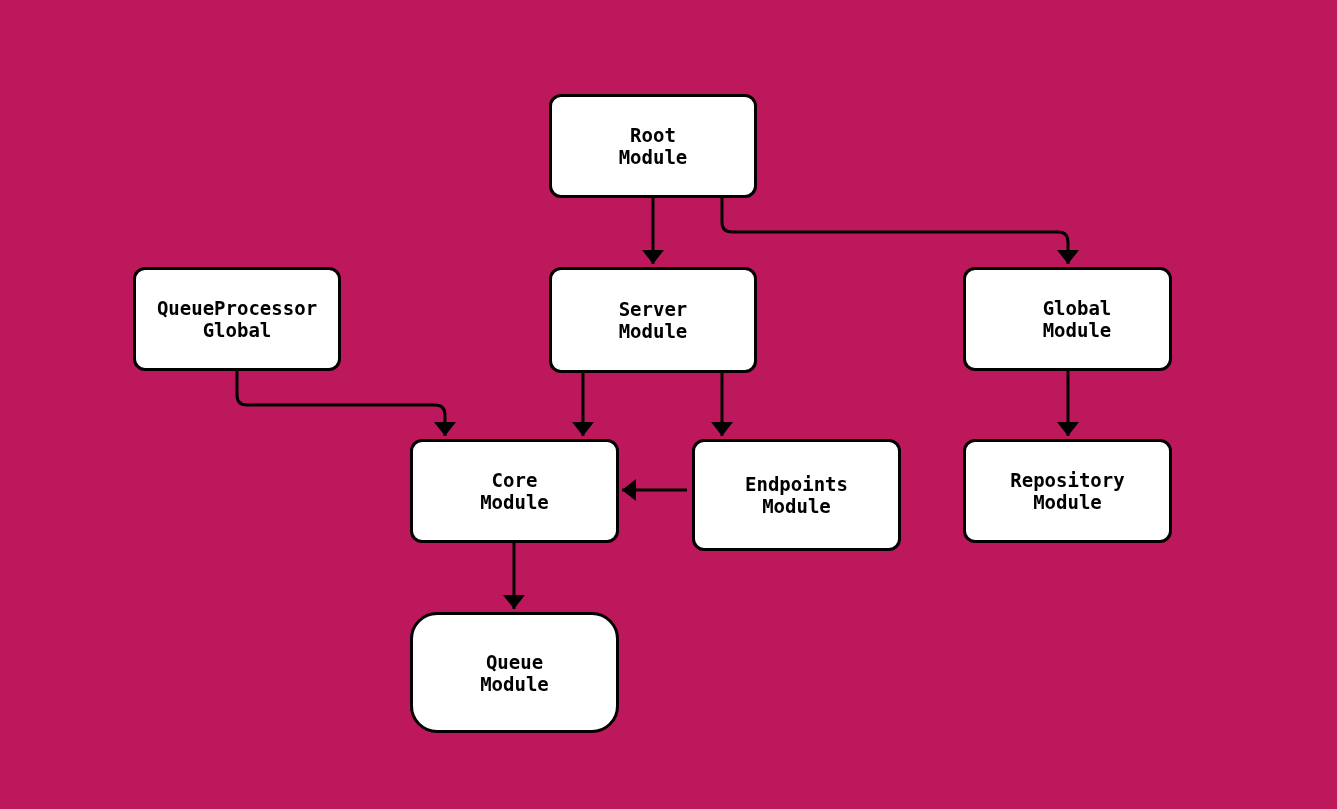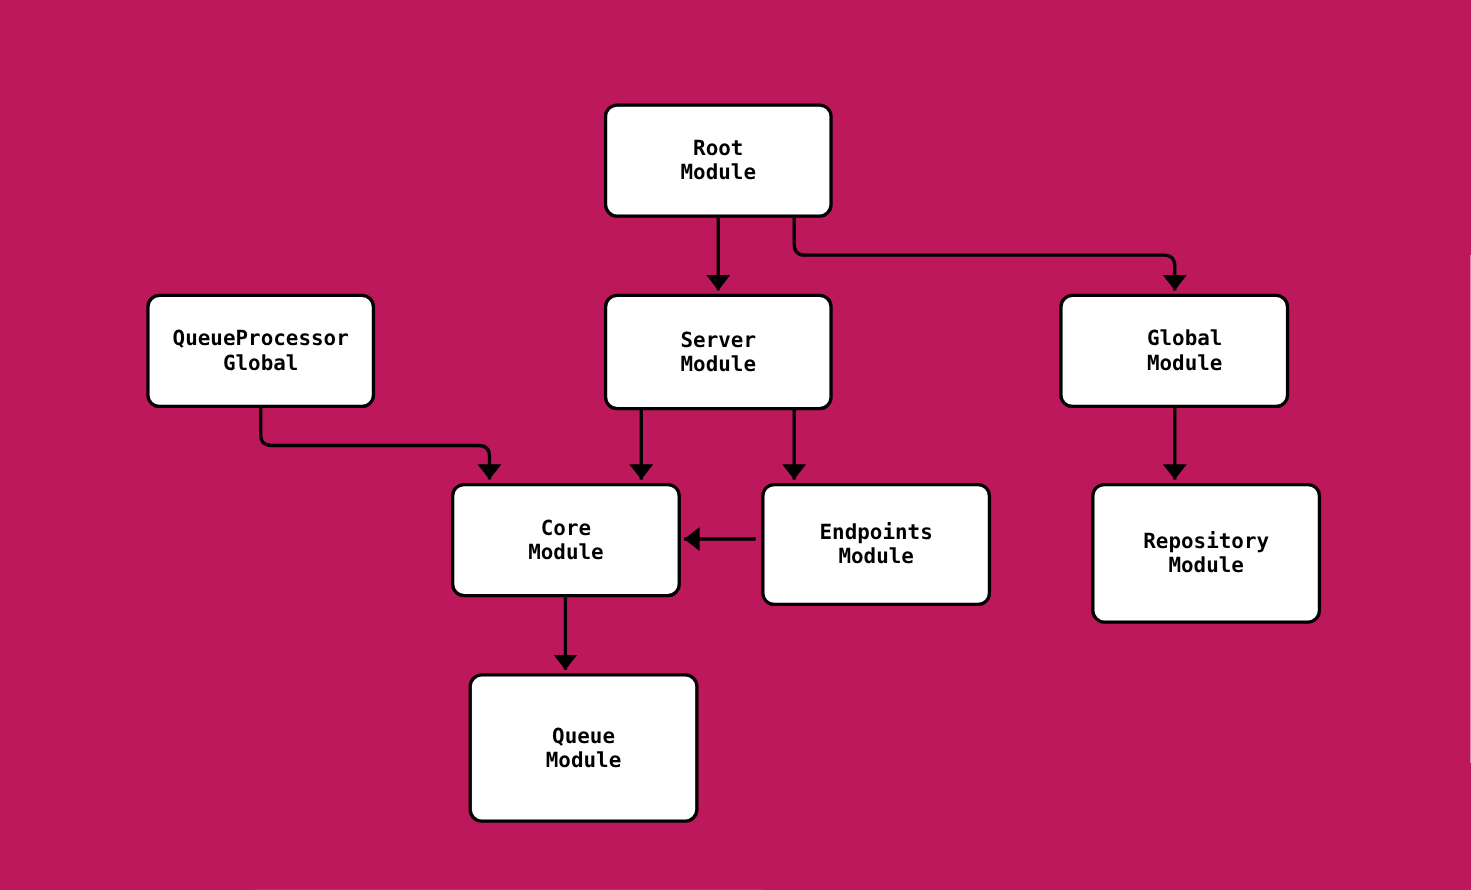--- a/index.html
+++ b/index.html
@@ -94,22 +94,22 @@
 Module</span>
       </div>
       <div class="node" style="left: 410px; top: 439px; width: 209px; height: 104px;">
         <span class="node-label">Core
 Module</span>
       </div>
       <div class="node" style="left: 692px; top: 439px; width: 209px; height: 112px; align-items: center;">
         <span class="node-label">Endpoints
 Module</span>
       </div>
-      <div class="node" style="left: 992px; top: 439px; width: 209px; height: 128px;">
+      <div class="node" style="left: 963px; top: 439px; width: 209px; height: 104px;">
         <span class="node-label">Repository
 Module</span>
       </div>
-      <div class="node" style="left: 426px; top: 612px; width: 209px; height: 136px;">
+      <div class="node" style="left: 410px; top: 612px; width: 209px; height: 121px; border-radius: 27px;">
         <span class="node-label">Queue
 Module</span>
       </div>
     </div>
 </div>
 
 </body></html>

